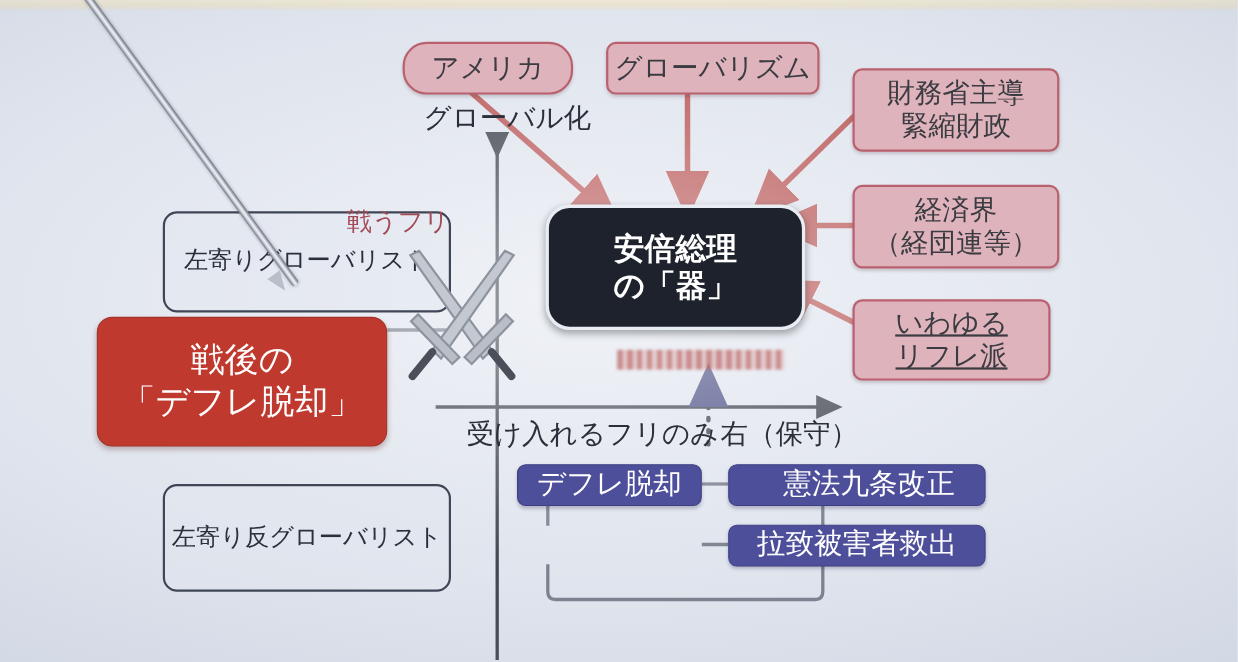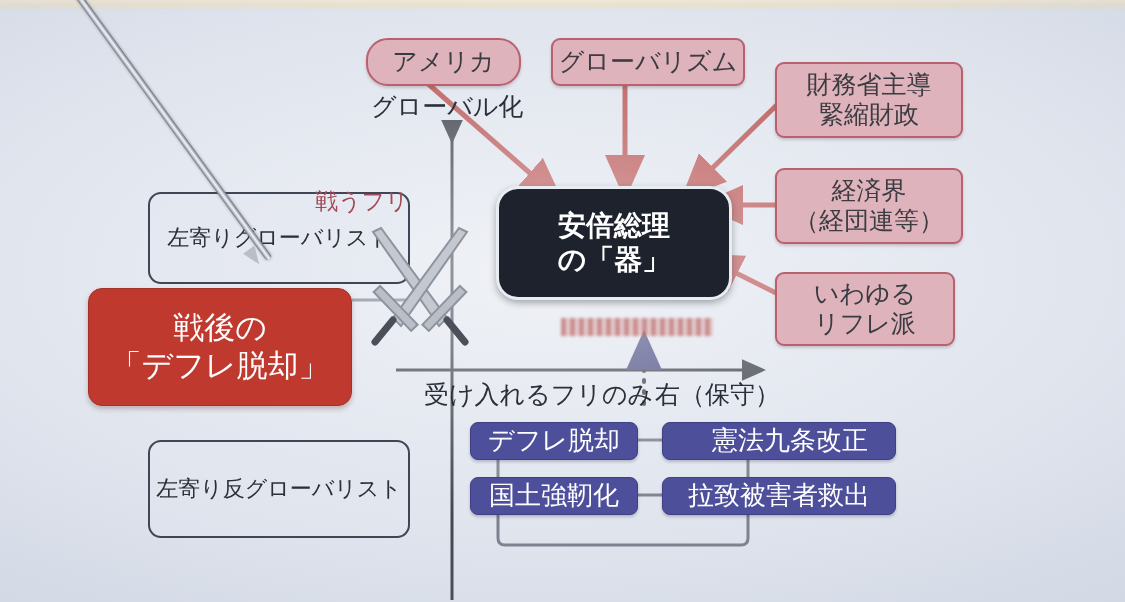--- a/index.html
+++ b/index.html
@@ -204,46 +204,45 @@
   <div class="box pink-box" style="left:366px; top:38px; width:155px; height:48px;border-radius:22px;">アメリカ</div>
 
   <div class="box pink-box" style="left:551px; top:38px; width:194px; height:48px;">グローバリズム</div>
 
   <div class="box pink-box" style="left:775px; top:62px; width:188px; height:76px;">財務省主導
 緊縮財政</div>
 
   <div class="box pink-box" style="left:775px; top:168px; width:188px; height:76px;">経済界
 （経団連等）</div>
 
-  <div class="box pink-box" style="left:775px; top:272px; width:180px; height:74px;">いわゆる
+  <div class="box pink-box" style="left:775px; top:272px; width:180px; height:74px;text-decoration:underline;">いわゆる
 リフレ派</div>
 
   <div class="box black-box" style="left:496px; top:186px; width:236px; height:114px;">安倍総理
 の「器」</div>
 
   <div id="blurred-caption"></div>
 
   <div class="box outline-box" style="left:148px; top:192px; width:262px; height:92px;">
     <span>左寄りグローバリスト</span>
   </div>
 
   <div class="box red-box" style="left:88px; top:288px; width:264px; height:118px;">戦後の
 「デフレ脱却」</div>
 
   <div class="box outline-box" style="left:148px; top:440px; width:262px; height:98px;">左寄り反グローバリスト</div>
 
   <div class="box blue-box" style="left:470px; top:422px; width:168px; height:38px;">デフレ脱却</div>
 
   <div class="box blue-box" style="left:662px; top:422px; width:234px; height:38px;padding-left:22px;">憲法九条改正</div>
 
-  <div class="box blue-box" style="left:470px; top:477px; width:168px; height:38px;">国土強靭化</div>
 
   <div class="box blue-box" style="left:662px; top:477px; width:234px; height:38px;">拉致被害者救出</div>
 
-  <div class="label label-axis-y" style="left:371px; top:90px;font-family:Liberation Serif, serif;">グローバル化</div>
+  <div class="label label-axis-y" style="left:385px; top:90px;font-family:Liberation Serif, serif;">グローバル化</div>
 
   <div class="label label-axis-x" style="left:424px; top:378px;">受け入れるフリのみ</div>
 
   <div class="label label-axis-x" style="left:655px; top:378px;">右（保守）</div>
 
   <div class="label label-fake" style="left:315px; top:186px;">戦うフリ</div>
 
   <svg style="position:absolute; left:355px; top:218px; width:130px; height:130px;" viewBox="0 0 130 130" xmlns="http://www.w3.org/2000/svg">
     <g stroke="#8e949e" stroke-width="2" fill="#c4c9d1">
 

